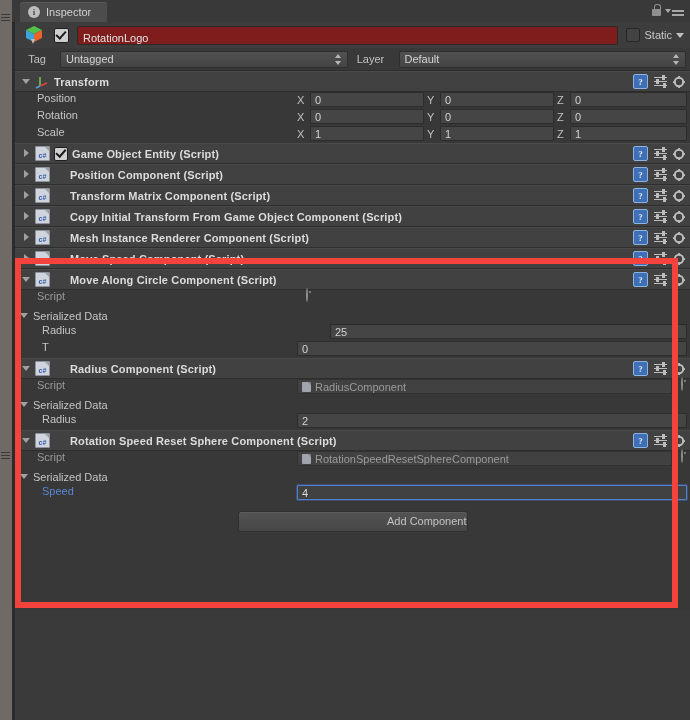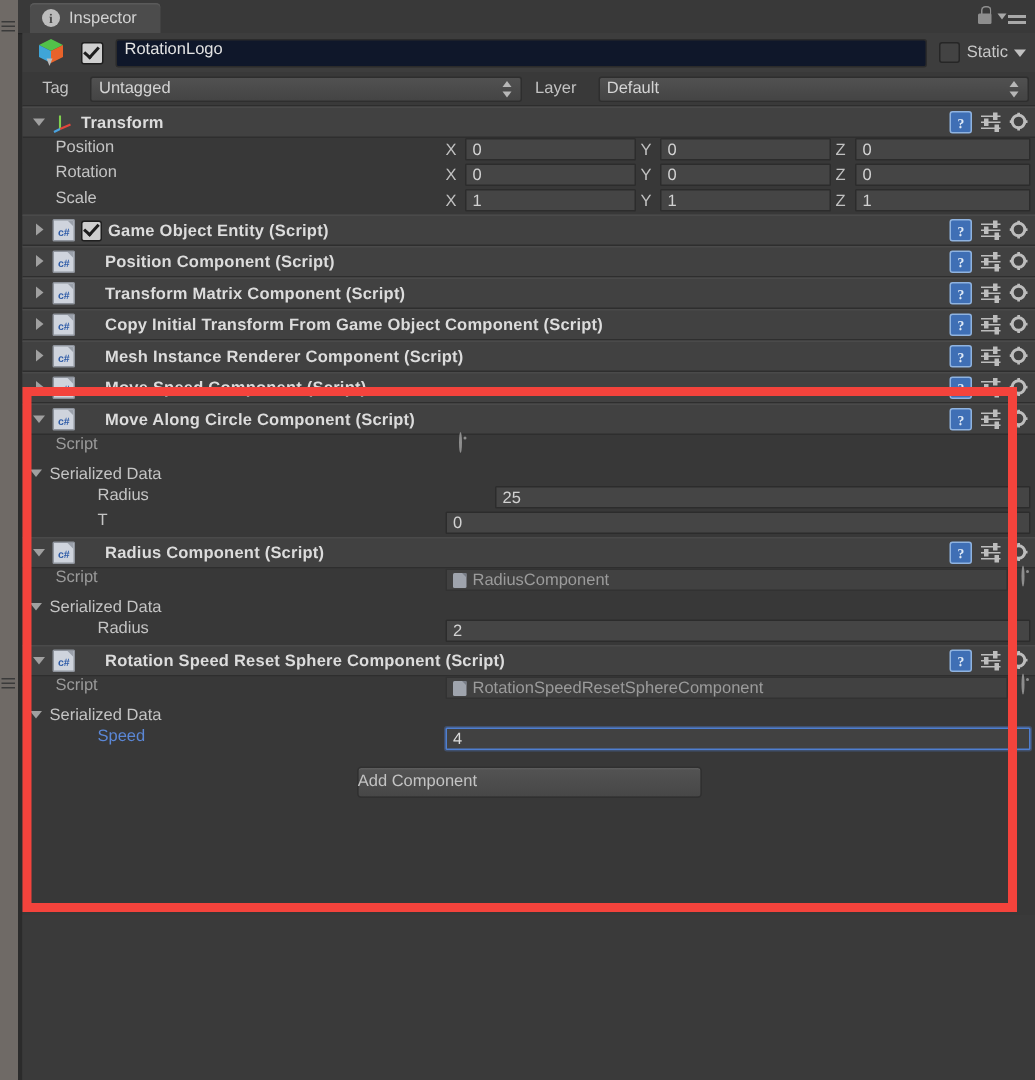--- a/index.html
+++ b/index.html
@@ -122,25 +122,25 @@
   .go-check::after {
     content: ""; position: absolute;
     left: 3px; top: 0px; width: 4px; height: 8px;
     border: solid #1d1d1d; border-width: 0 2px 2px 0;
     transform: rotate(42deg);
   }
   .go-name {
     margin-left: 8px;
     flex: 1;
     height: 17px;
-    background: #0f172a;
+    background: #7f1d1d;
     border: 1px solid #2b2b2b;
     border-radius: 2px;
     color: #e3e3e3; font-size: 11px;
-    display: flex; align-items: flex-start; padding-left: 5px;
+    display: flex; align-items: flex-end; padding-left: 5px;
   }
   .static-wrap {
     display: flex; align-items: center; gap: 4px;
     margin-left: 8px; margin-right: 2px;
   }
   .static-box {
     width: 12px; height: 12px;
     background: #434343; border: 1px solid #262626; border-radius: 2px;
   }
   .static-label { color: #c8c8c8; font-size: 11px; }
@@ -273,21 +273,21 @@
     padding-left: 6px;
   }
   .row-label {
     color: #c4c4c4; font-size: 11px;
     white-space: nowrap;
   }
   .row-label.dim { color: #9a9a9a; }
   .row-label.blue { color: #5b87d6; }
   .lbl-w { width: 276px; flex: none; padding-left: 16px; box-sizing: border-box; }
   .lbl-w2 { width: 276px; flex: none; padding-left: 30px; box-sizing: border-box; }
-  .lbl-w3 { width: 276px; flex: none; padding-left: 44px; box-sizing: border-box; }
+  .lbl-w3 { width: 276px; flex: none; padding-left: 21px; box-sizing: border-box; }
 
   .vec3 { display: flex; flex: 1; gap: 0; padding-right: 3px; }
   .vec-cell { display: flex; align-items: center; flex: 1; }
   .vec-axis { color: #c0c0c0; font-size: 11px; width: 13px; text-align: left; }
   .field {
     flex: 1; height: 15px;
     background: #454545;
     border: 1px solid #2c2c2c;
     border-radius: 1px;
     color: #d2d2d2; font-size: 11px;
@@ -341,21 +341,21 @@
   .addcomp-wrap {
     height: 38px; display: flex; align-items: center; justify-content: center;
     background: #383838;
   }
   .addcomp-btn {
     width: 228px; height: 19px;
     background-image: linear-gradient(#535353,#474747);
     border: 1px solid #303030;
     border-radius: 3px;
     color: #c3c3c3; font-size: 11px;
-    display: flex; align-items: center; justify-content: flex-start;
+    display: flex; align-items: center; justify-content: flex-end;
     box-shadow: inset 0 1px 0 rgba(255,255,255,.06);
   }
 
   
   .highlight {
     position: absolute;
     left: 15px; top: 258px;
     width: 663px; height: 350px;
     border: 6px solid #f4433c;
     box-sizing: border-box;

